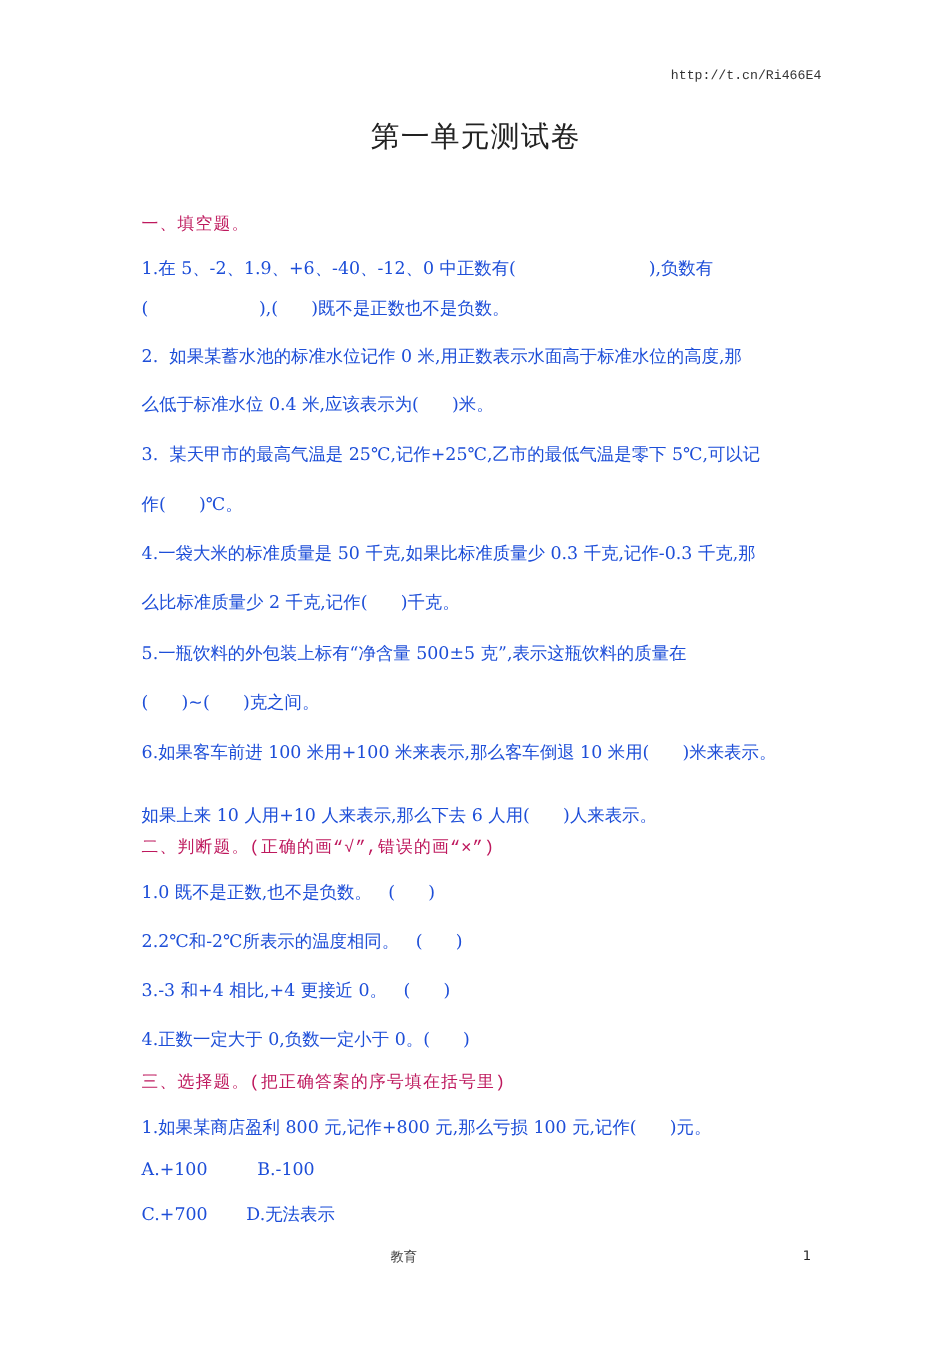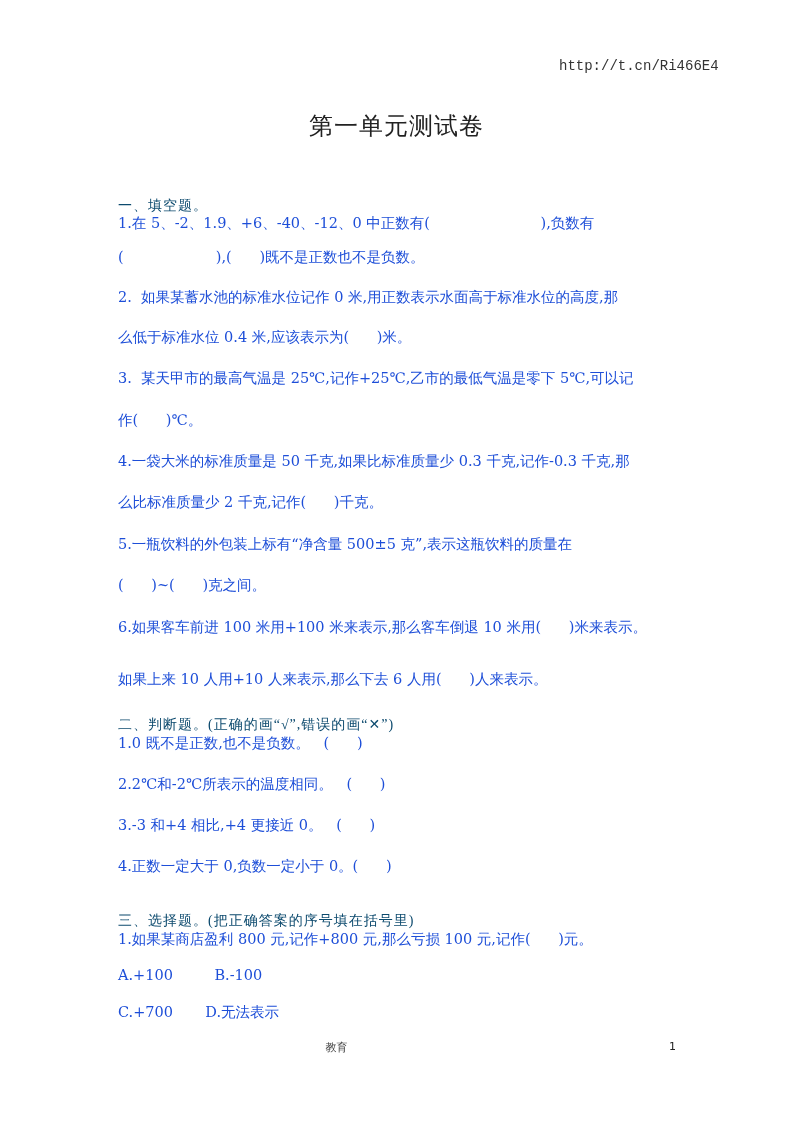--- a/index.html
+++ b/index.html
@@ -1,21 +1,21 @@
 <!DOCTYPE html>
 <html><head>
 <meta charset="utf-8">
 <style>
   html, body { margin: 0; padding: 0; background: #ffffff; }
   body { width: 793px; height: 1122px; position: relative; overflow: hidden;
          font-family: "DejaVu Serif", "Liberation Serif", serif; color: #222; }
   .abs { position: absolute; white-space: pre; }
-  .url { left: 559px; top: 58px; font-family: "Liberation Mono", "DejaVu Sans Mono", monospace; font-size: 14px; color: #333; }
-  .title { left: 0; width: 793px; text-align: center; top: 110px; font-size: 24px; font-family: "DejaVu Sans", sans-serif; color: #222; letter-spacing: 1px; }
-  .section { font-size: 14px; color: #0c4a6e; font-family: Liberation Serif, serif; letter-spacing: 1px; margin-top: 19px; }
+  .url { left: 559px; top: 58px; font-family: "Liberation Mono", "DejaVu Sans Mono", monospace; font-size: 11px; color: #333; }
+  .title { left: 0; width: 793px; text-align: center; top: 98px; font-size: 24px; font-family: "DejaVu Sans", sans-serif; color: #222; letter-spacing: 1px; }
+  .section { font-size: 14px; color: #be185d; font-family: Liberation Mono, monospace; letter-spacing: 1px; }
   .line { font-size: 14.5px; color: #1d4ed8; }
   .footer-center { left: 0; width: 673px; text-align: center; top: 1040px; font-size: 11px; color: #444; font-family: "DejaVu Sans", sans-serif; }
   .footer-page { left: 669px; top: 1040px; font-size: 11px; color: #222; font-family: "DejaVu Sans", sans-serif; }
 </style>
 </head>
 <body>
 
 <div class="abs url">http://t.cn/Ri466E4</div>
 <div class="abs title">第一单元测试卷</div>
 

